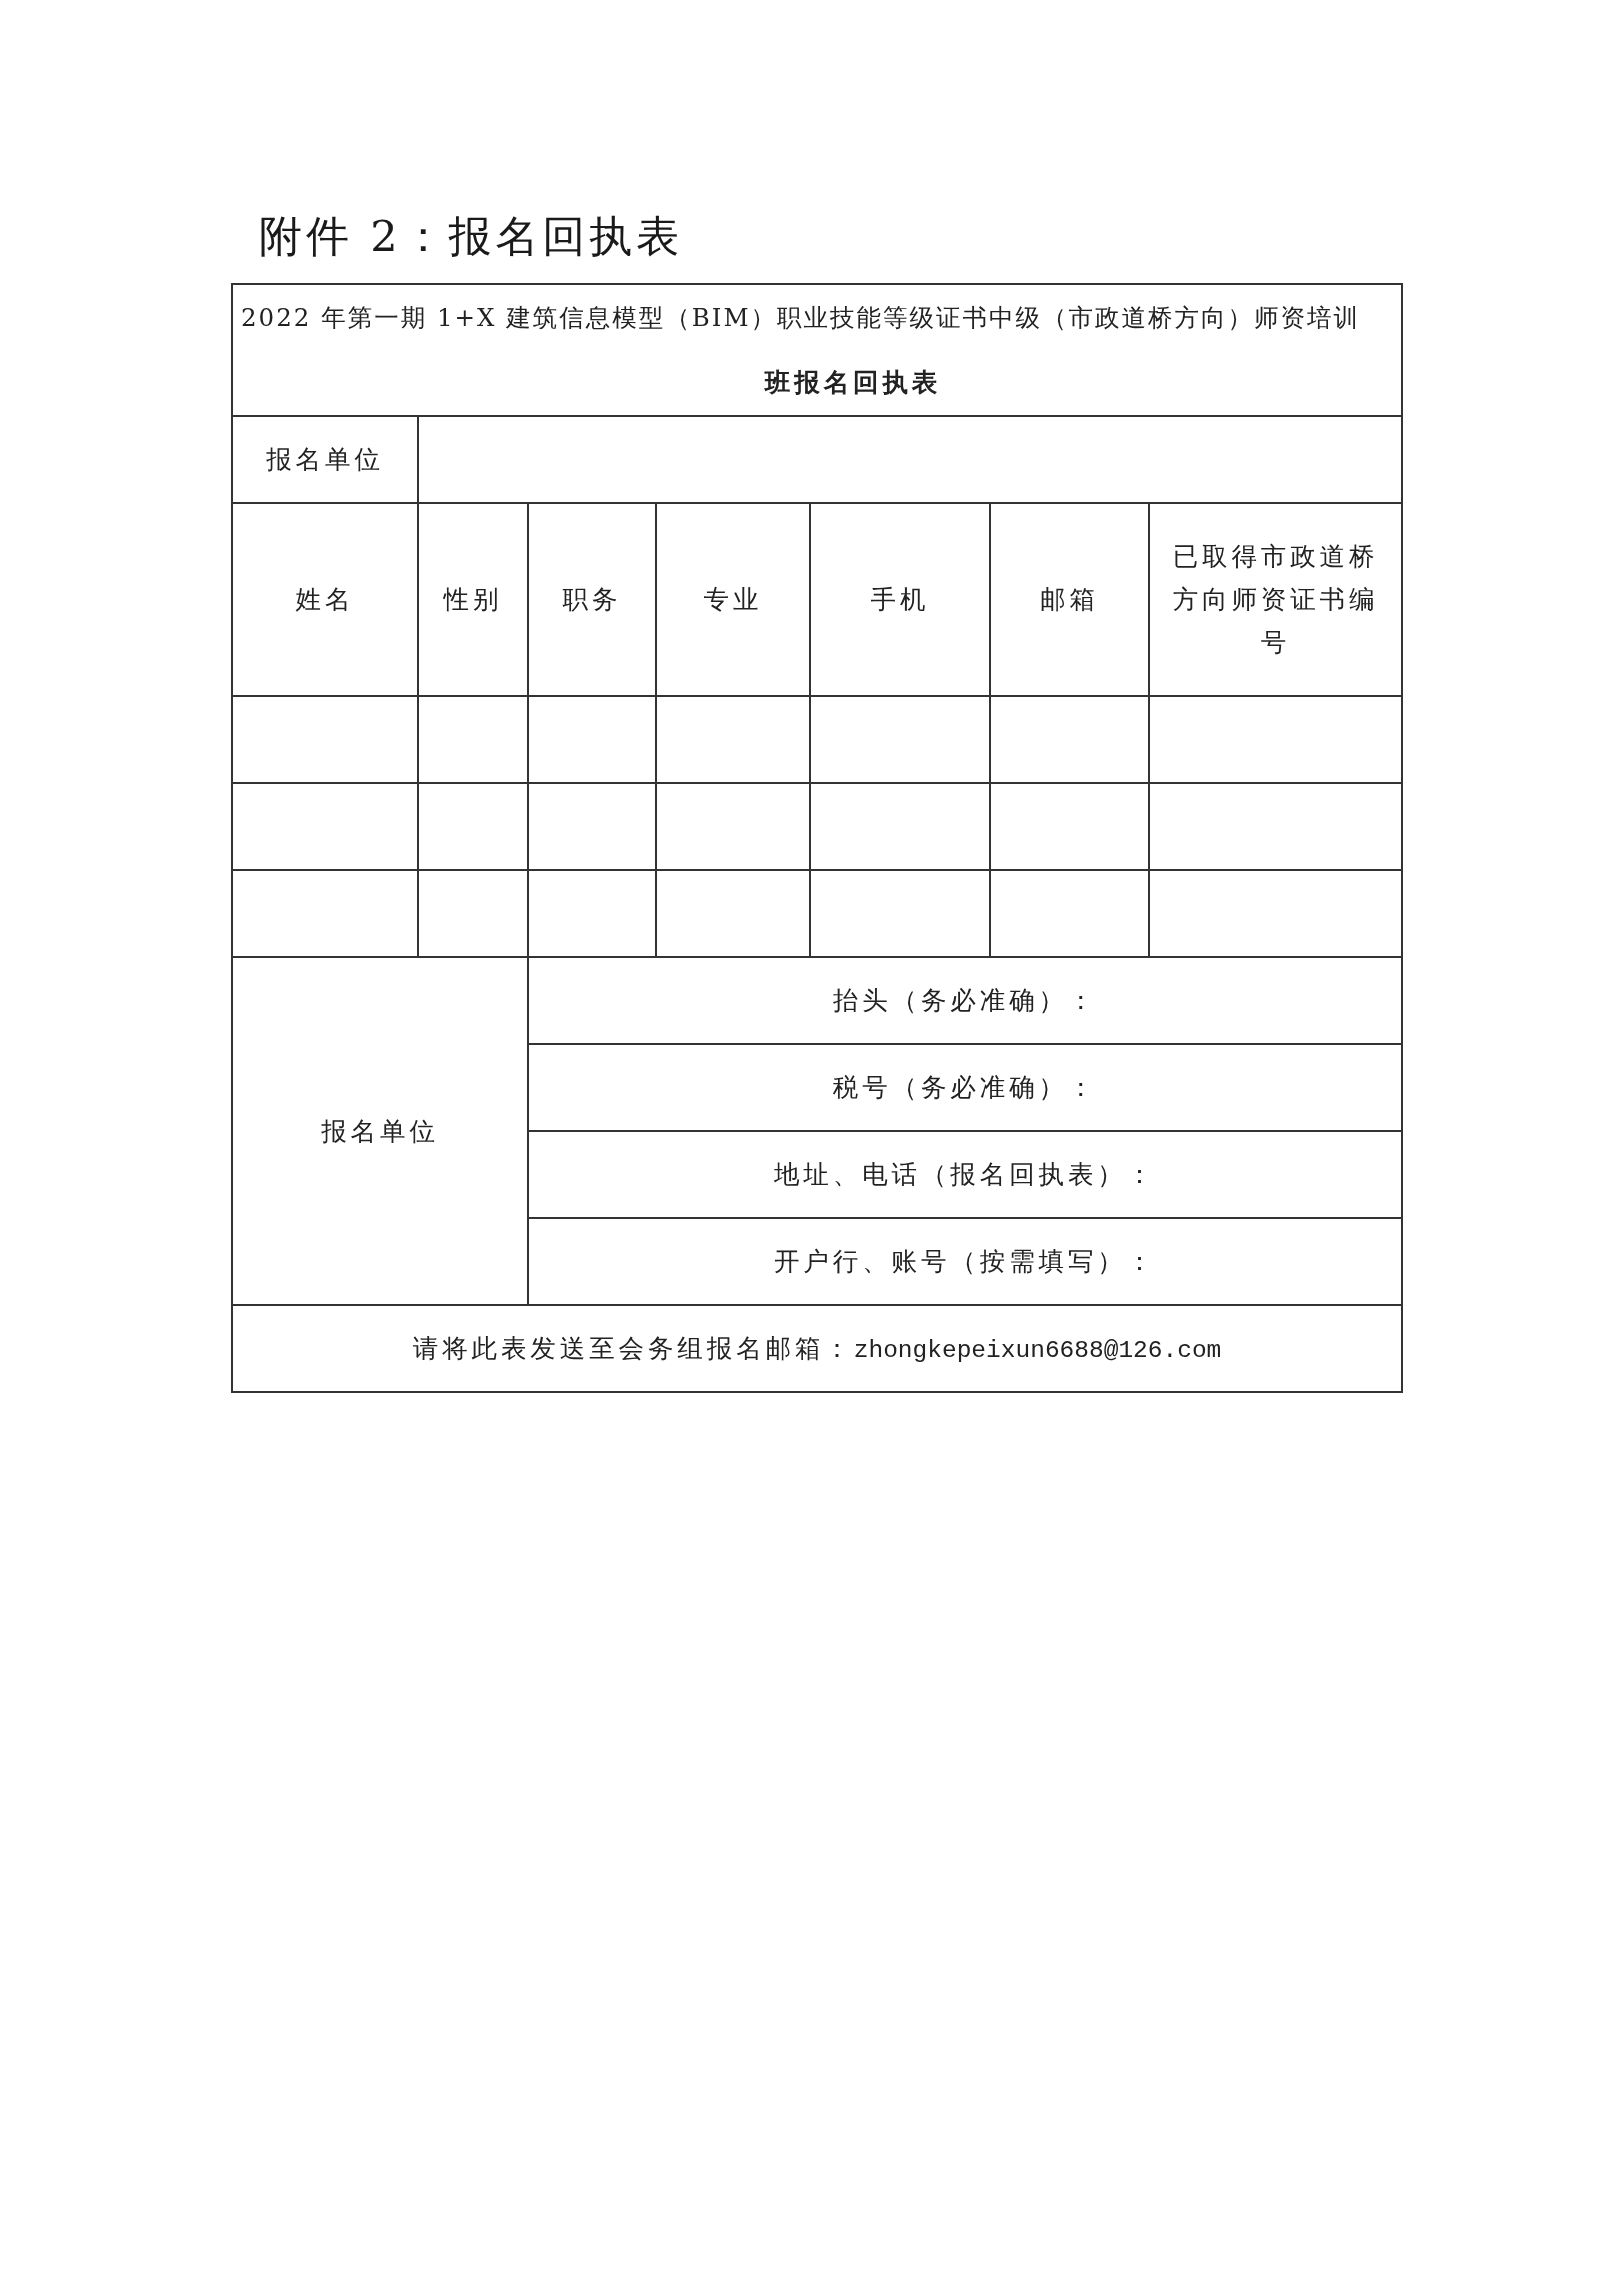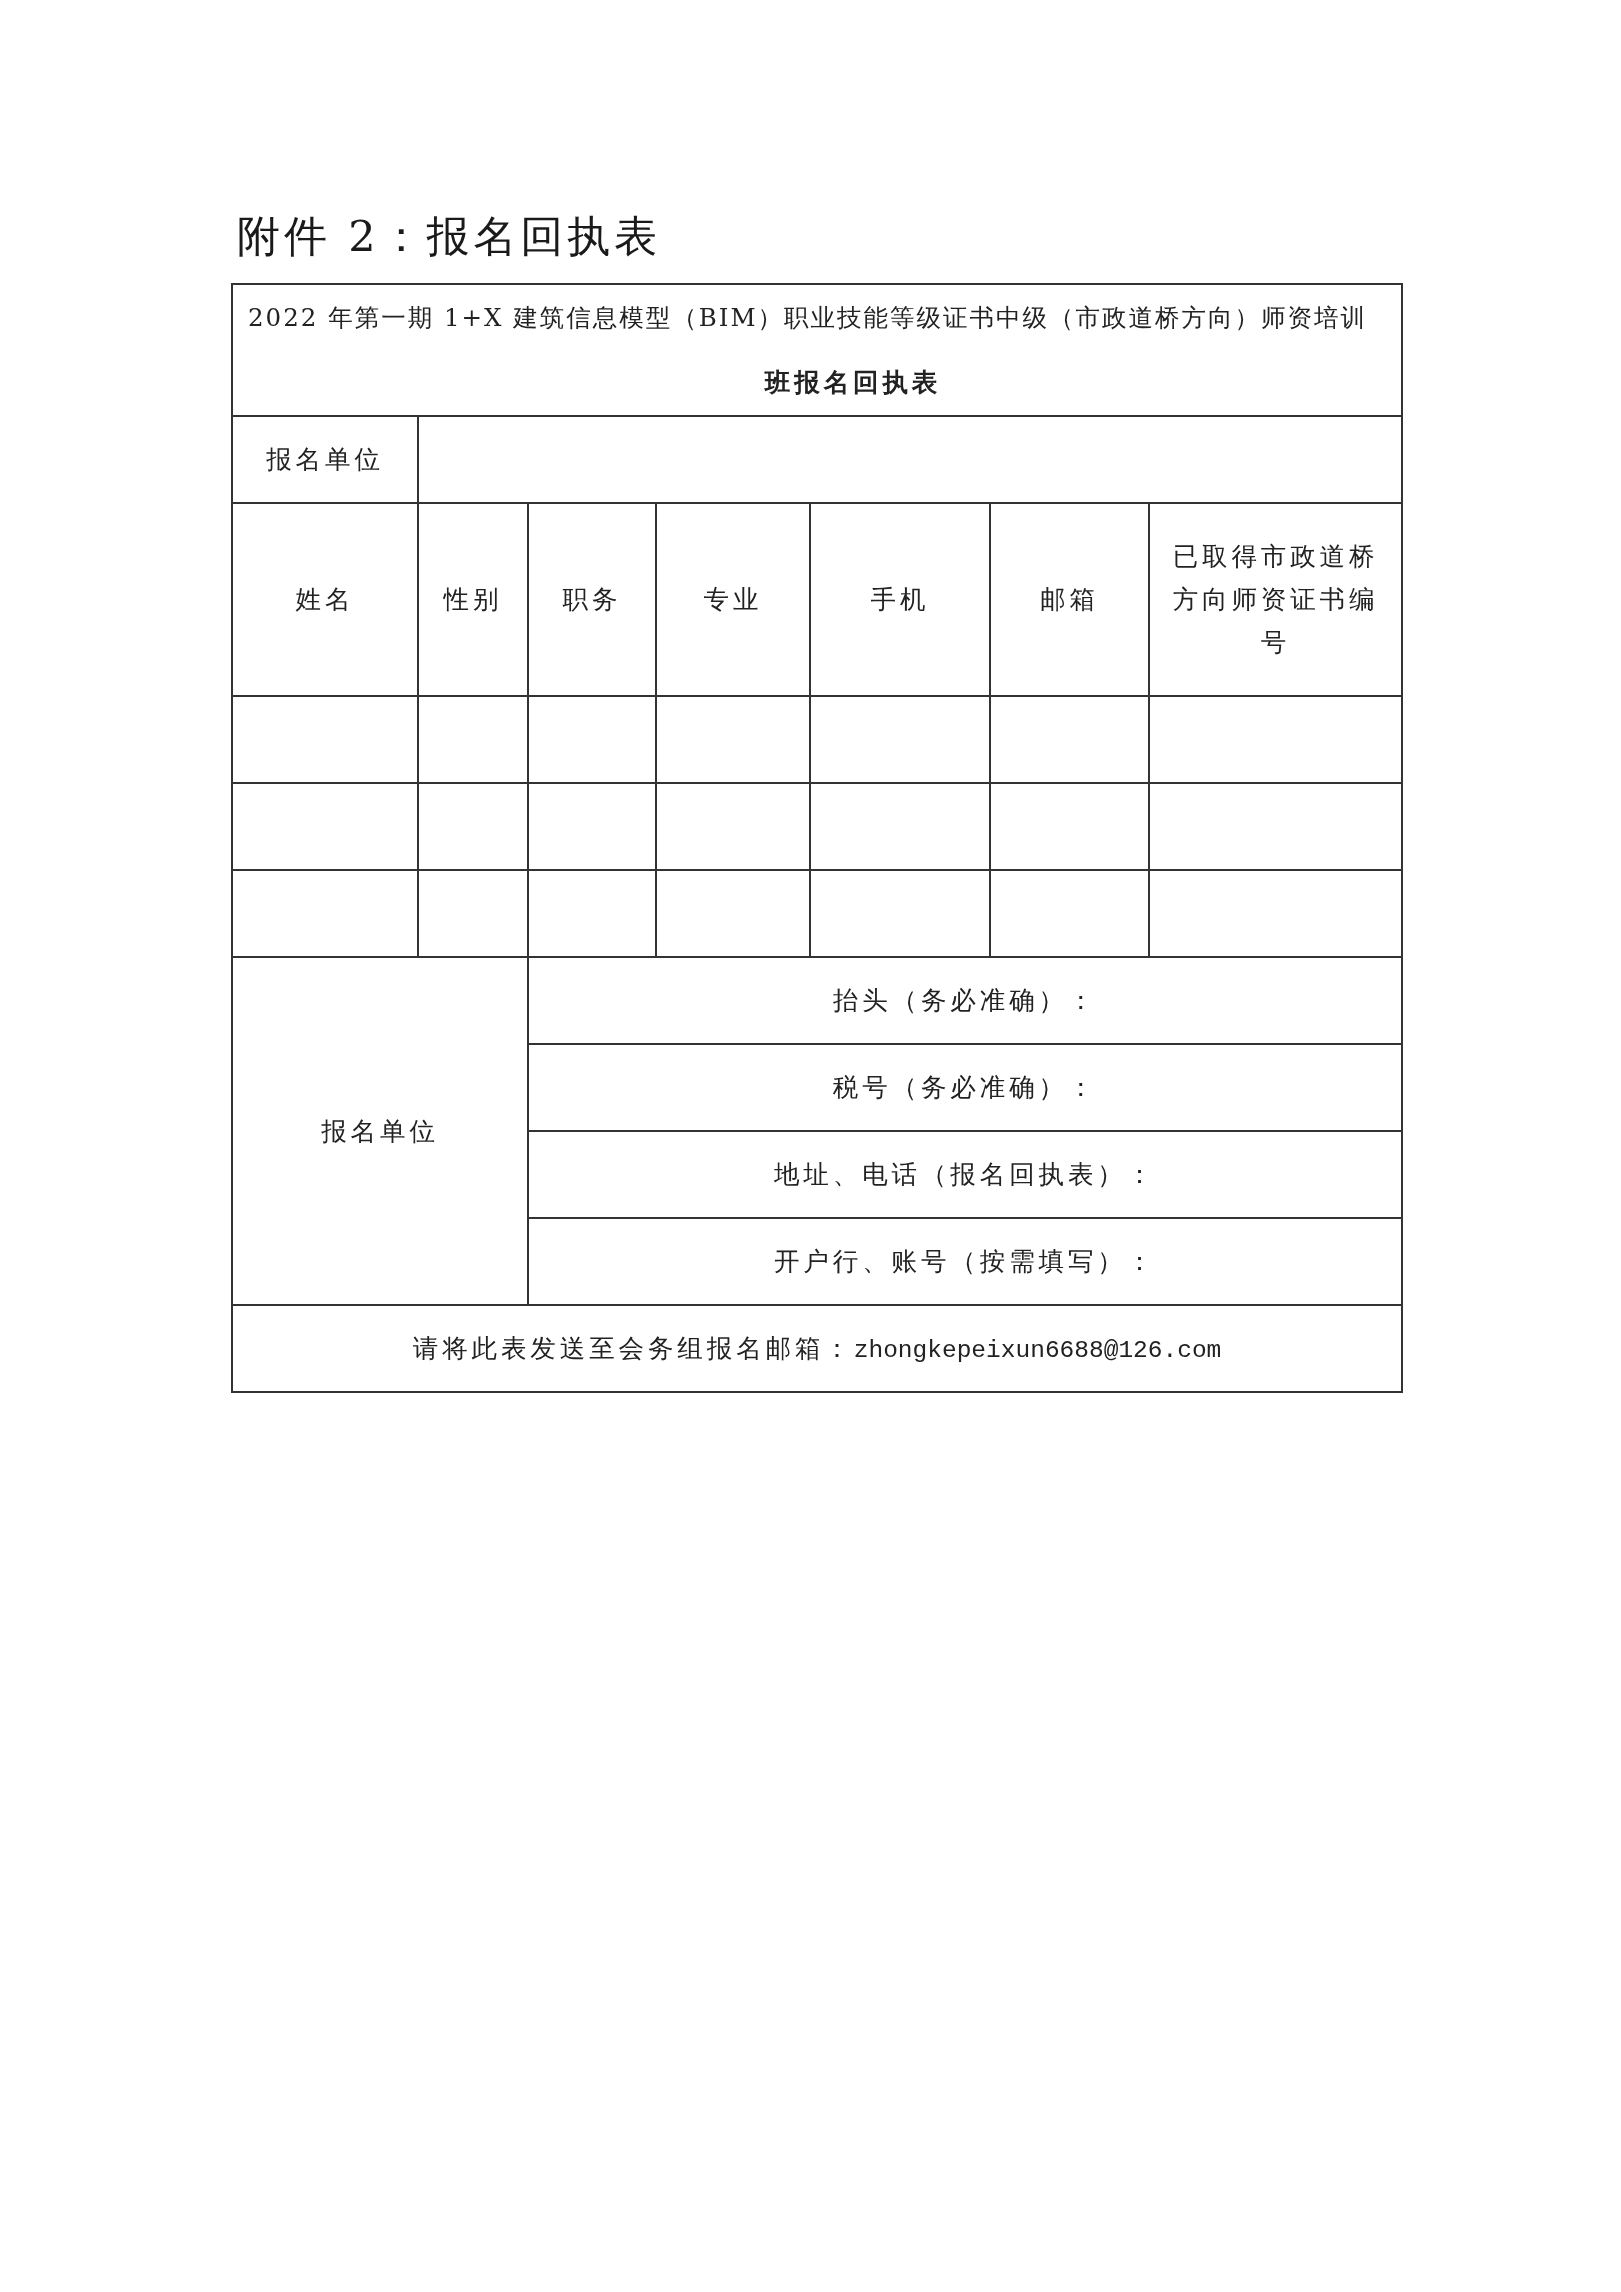--- a/index.html
+++ b/index.html
@@ -2,38 +2,38 @@
 <html><head>
   <meta charset="utf-8">
   <style>
     html, body { margin: 0; padding: 0; background: #ffffff; }
     body {
       width: 1621px; height: 2293px; position: relative; overflow: hidden;
       font-family: "DejaVu Serif", "Liberation Serif", serif;
       color: #1a1a1a;
     }
     .attach-title {
-      position: absolute; left: 237px; top: 208px;
+      position: absolute; left: 259px; top: 208px;
       font-size: 43px; letter-spacing: 3.9px; color: #1a1a1a;
       font-family: "DejaVu Serif", "Liberation Serif", serif;
       white-space: nowrap;
     }
     table.form {
       position: absolute; left: 231px; top: 283px;
       border-collapse: collapse; table-layout: fixed;
       width: 1170px;
     }
     table.form td {
       border: 2px solid #333;
       padding: 0; font-size: 25.5px; letter-spacing: 3.9px;
       vertical-align: middle; text-align: center;
       color: #222;
     }
     .title-cell { height: 128px; line-height: 65px; }
-    .title-cell .l1 { text-align: left; padding-left: 15px; display: block; white-space: nowrap; letter-spacing: 2px; font-size: 24.5px; }
+    .title-cell .l1 { text-align: left; padding-left: 8px; display: block; white-space: nowrap; letter-spacing: 2px; font-size: 24.5px; }
     .title-cell .l2 { display: block; text-align: center; padding-left: 72px; font-weight: bold; }
     .row-unit td { height: 85px; }
     .row-head td { height: 191px; line-height: 43px; }
     .row-blank td { height: 85px; }
     .row-inv td { height: 85px; }
     td.inv-field { text-align: left; padding-left: 15.7px; vertical-align: top; padding-top: 19.6px; margin-left: 30px; }
     td.footer { height: 85px; text-align: left; padding-left: 15.7px; letter-spacing: 2px; }
     .email { font-family: Liberation Mono, monospace; letter-spacing: 0; font-size: 24.5px; }
     td.unit-value { }
   </style>

